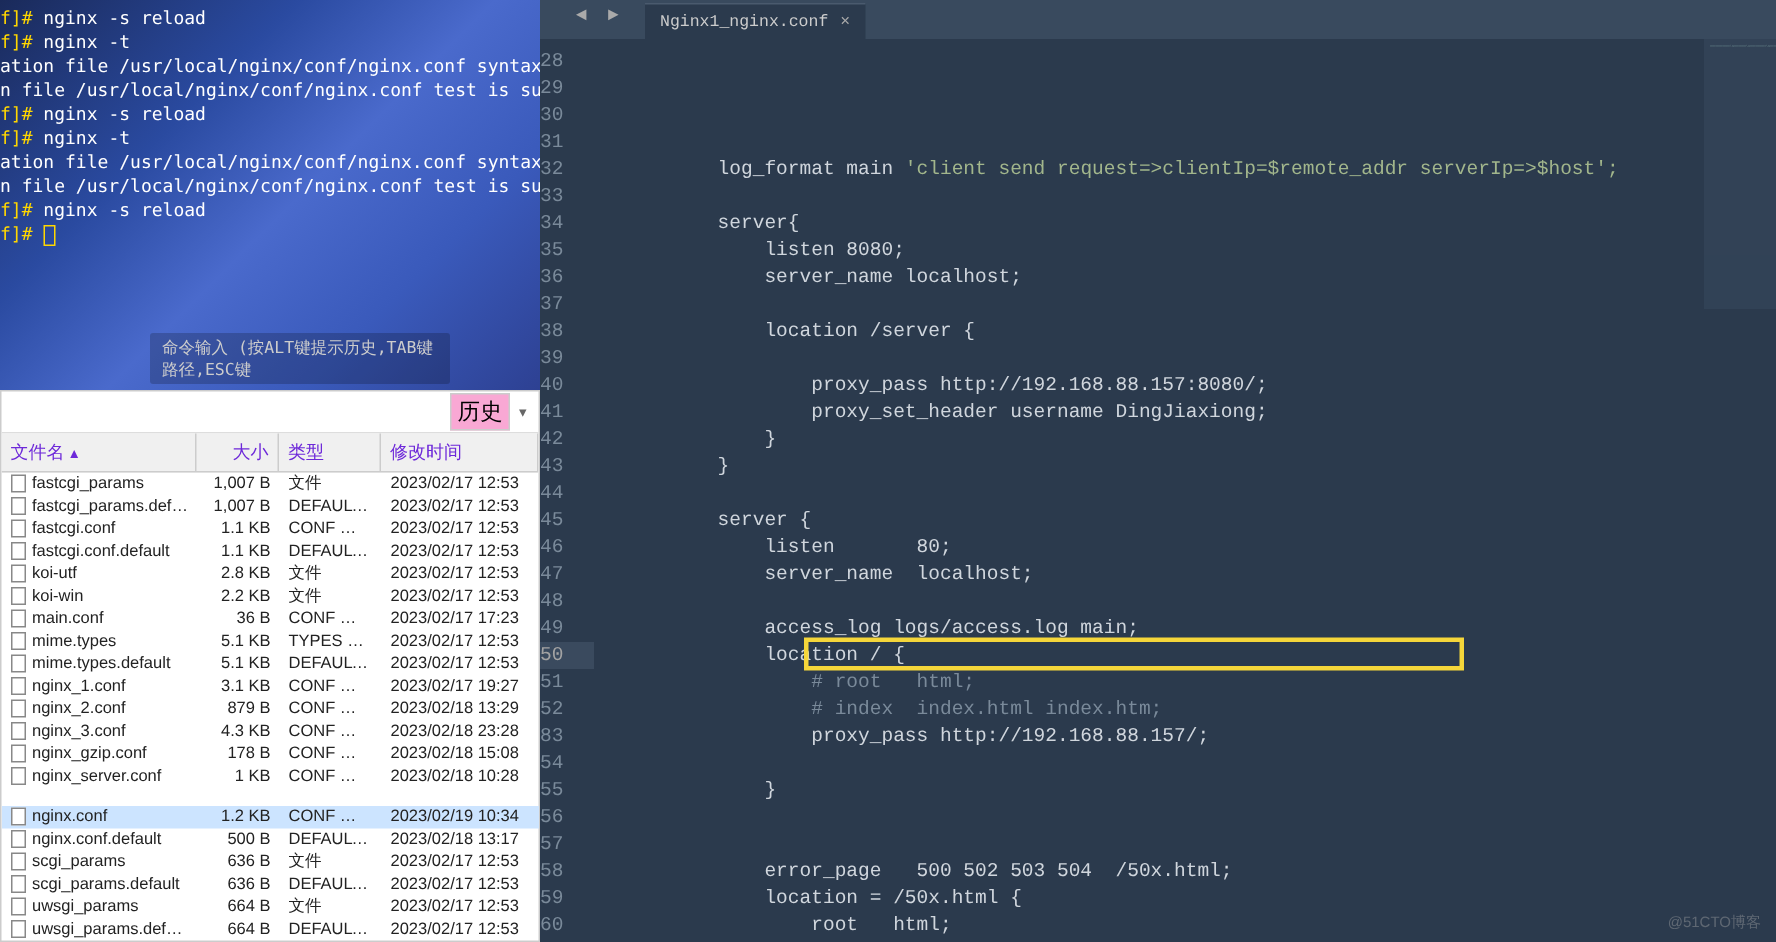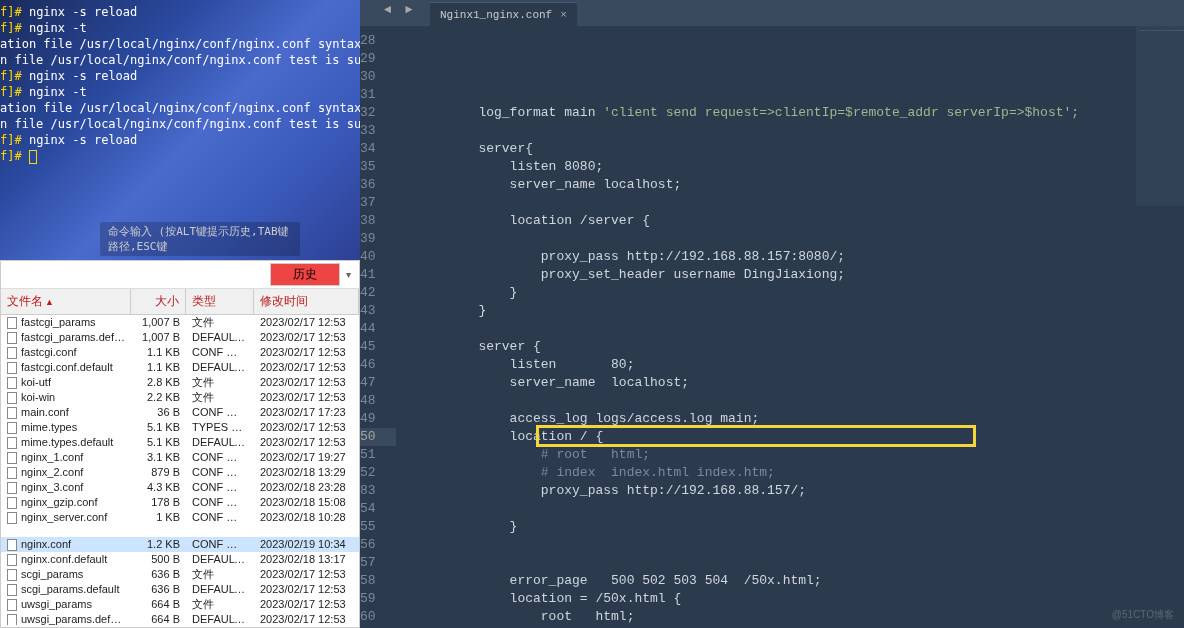--- a/index.html
+++ b/index.html
@@ -8,22 +8,22 @@
 
 .terminal-panel { position: absolute; left: 0; top: 0; width: 400px; height: 260px; background: linear-gradient(135deg, #1a2a5a 0%, #2a4aa0 30%, #4a6acc 50%, #3a5abb 70%, #2a3a88 100%); color: #fff; font-family: Consolas, monospace; font-size: 12px; padding: 4px 0 0 0; overflow: hidden; }
 .term-line { white-space: pre; line-height: 16px; }
 .term-yellow { color: #ffd700; }
 .term-hint { position: absolute; bottom: 4px; left: 50%; transform: translateX(-50%); font-size: 11px; color: #ccc; background: rgba(0,0,0,0.2); padding: 2px 8px; border-radius: 2px; }
 .term-cursor { display: inline-block; width: 8px; height: 14px; border: 1px solid #ffd700; vertical-align: middle; }
 
 
 .filelist { position: absolute; left: 0; top: 260px; width: 360px; height: 368px; background: #fff; color: #000; border: 1px solid #ccc; overflow: hidden; }
 .filelist-toolbar { height: 28px; border-bottom: 1px solid #ddd; display: flex; justify-content: flex-end; align-items: center; padding: 0 8px; gap: 6px; }
-.history-btn { border: 1px solid #ccc; padding: 2px 22px; background: #ef4444; font-size: 12px; }
-.filelist-header { display: flex; background: #f0f0f0; border-bottom: 1px solid #ccc; font-size: 12px; color: #b91c1c; }
+.history-btn { border: 1px solid #ccc; padding: 2px 4px; background: #f9a8d4; font-size: 15px; }
+.filelist-header { display: flex; background: #f0f0f0; border-bottom: 1px solid #ccc; font-size: 12px; color: #6d28d9; }
 .filelist-header .col { padding: 4px 6px; border-right: 1px solid #ccc; overflow: hidden; white-space: nowrap; }
 .col-name { width: 130px; } .col-size { width: 55px; text-align: right; padding-right: 6px; } .col-type { width: 68px; } .col-date { flex: 1; }
 .filelist-body { overflow-y: auto; height: calc(100% - 56px); }
 .file-row { display: flex; font-size: 11px; color: #222; line-height: 15px; cursor: default; }
 .file-row.selected { background: #cce4ff; margin-top: 12px; }
 .file-row .col { padding: 0 6px; overflow: hidden; white-space: nowrap; text-overflow: ellipsis; }
 .file-icon { display: inline-block; width: 10px; height: 12px; background: #fff; border: 1px solid #888; margin-right: 4px; vertical-align: middle; position: relative; }
 .sort-arrow { font-size: 9px; margin-left: 2px; }
 
 

